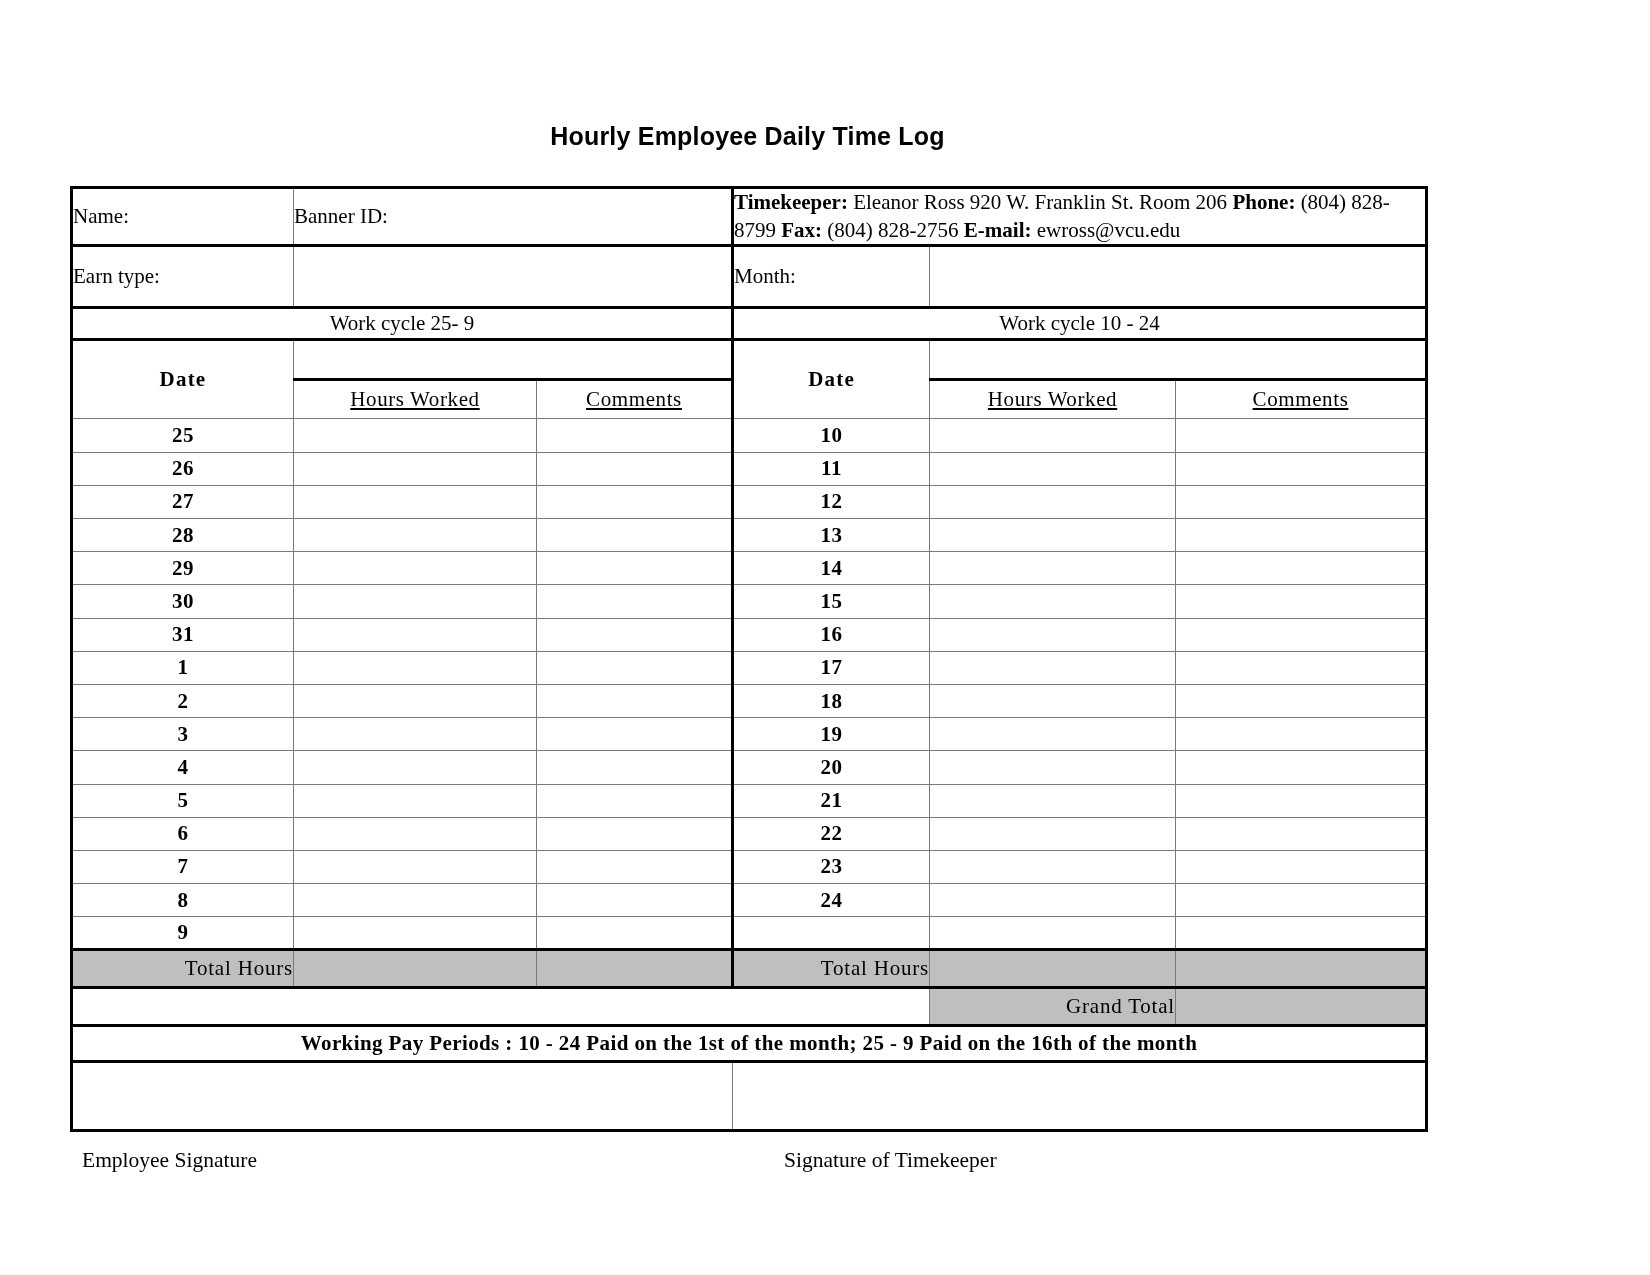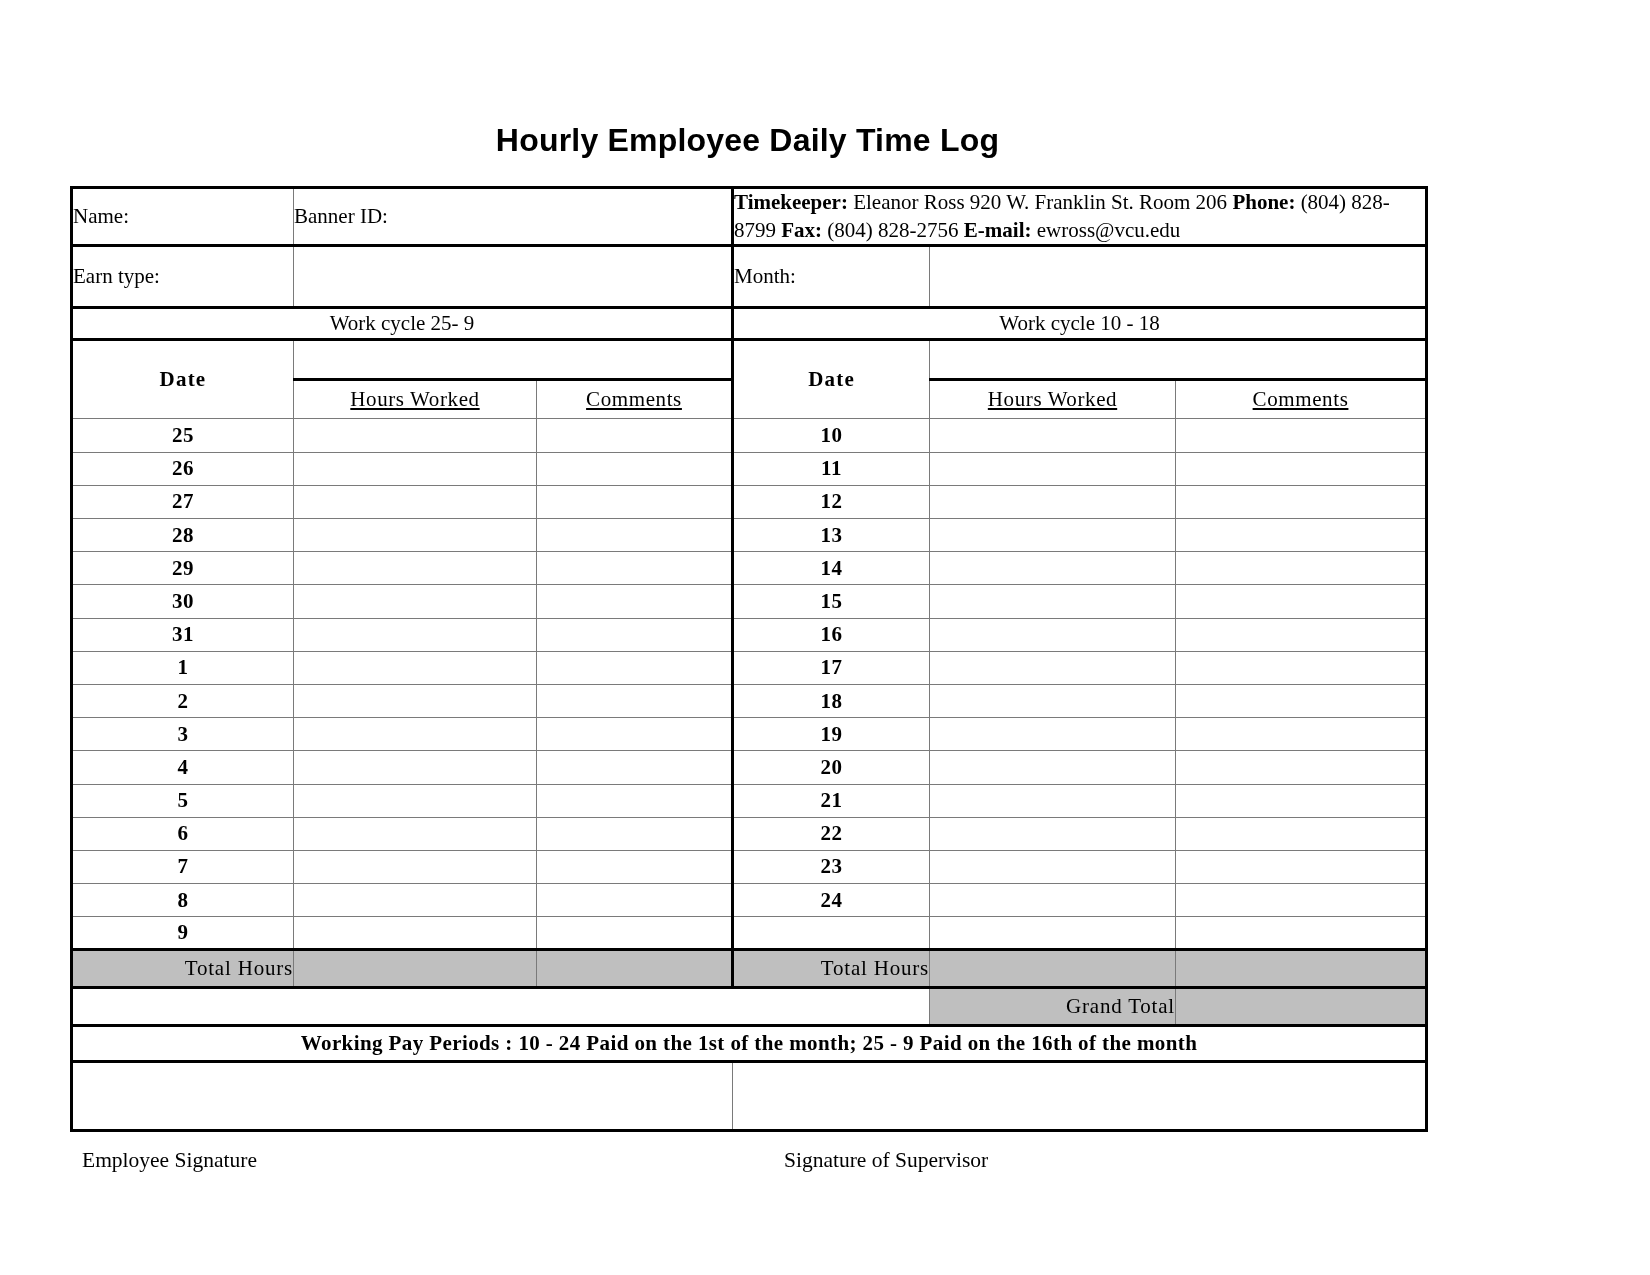--- a/index.html
+++ b/index.html
@@ -24,21 +24,21 @@
   }
 
   .title {
     position: absolute;
     left: 0;
     top: 122px;
     width: 1495px;
     text-align: center;
     font-family: "Liberation Sans", "DejaVu Sans", sans-serif;
     font-weight: bold;
-    font-size: 32px;
+    font-size: 25px;
     letter-spacing: 0.2px;
   }
 
   table.form {
     position: absolute;
     left: 70px;
     top: 186px;
     width: 1355px;
     border-collapse: collapse;
     table-layout: fixed;
@@ -131,21 +131,21 @@
         <td class="bt br pad vbot" colspan="2">
           <span></span>
         </td>
       </tr>
 
       <tr style="height:32px">
         <td class="bl bt br ctr cycle" colspan="3">
           <span>Work cycle 25- 9</span>
         </td>
         <td class="bt br ctr cycle" colspan="3">
-          <span>Work cycle 10 - 18</span>
+          <span>Work cycle 10 - 24</span>
         </td>
       </tr>
 
       <tr style="height:40px">
         <td class="bl bt ctr datehdr" rowspan="2">
           <span>Date</span>
         </td>
         <td class="bt br" colspan="2"></td>
         <td class="bt ctr datehdr" rowspan="2">
           <span>Date</span>
@@ -344,16 +344,16 @@
         <td class="bt br bb" colspan="3">
           <span></span>
         </td>
       </tr>
 
     </tbody>
   </table>
 
   <div class="siglabels">
     <span class="sig-emp">Employee Signature</span>
-    <span class="sig-sup">Signature of Supervisor</span>
+    <span class="sig-sup">Signature of Timekeeper</span>
   </div>
 
 </div>
 
 </body></html>

